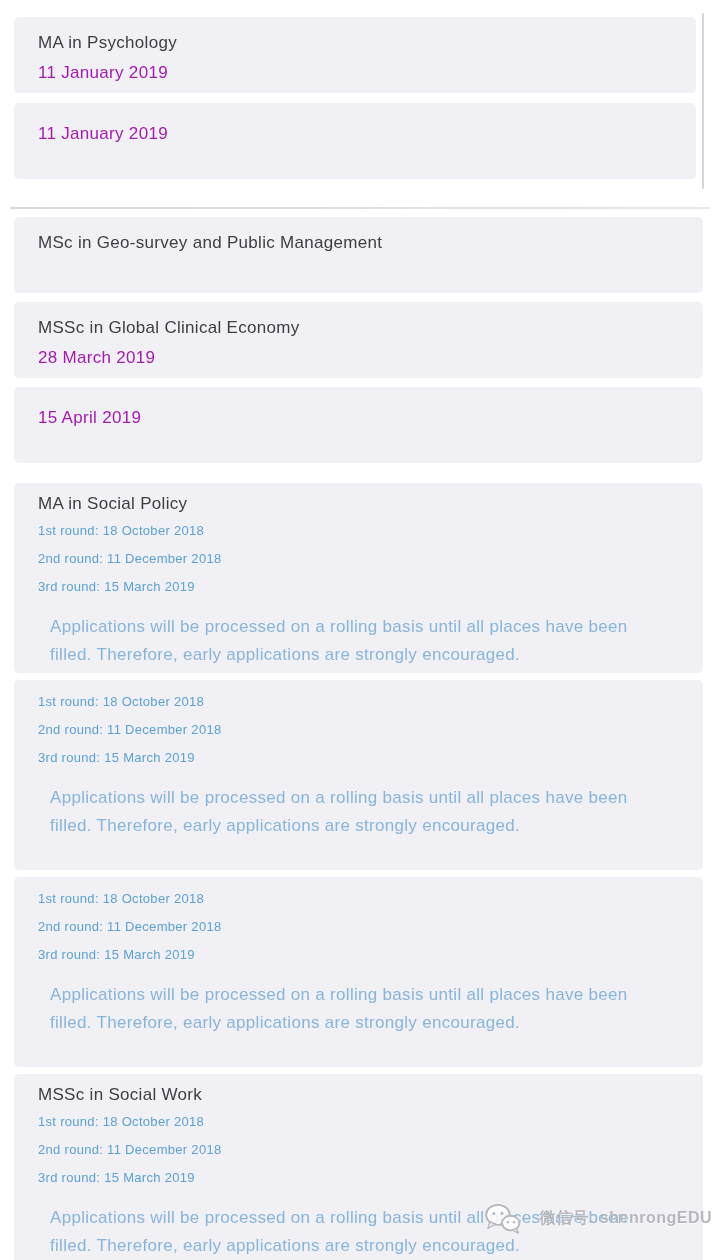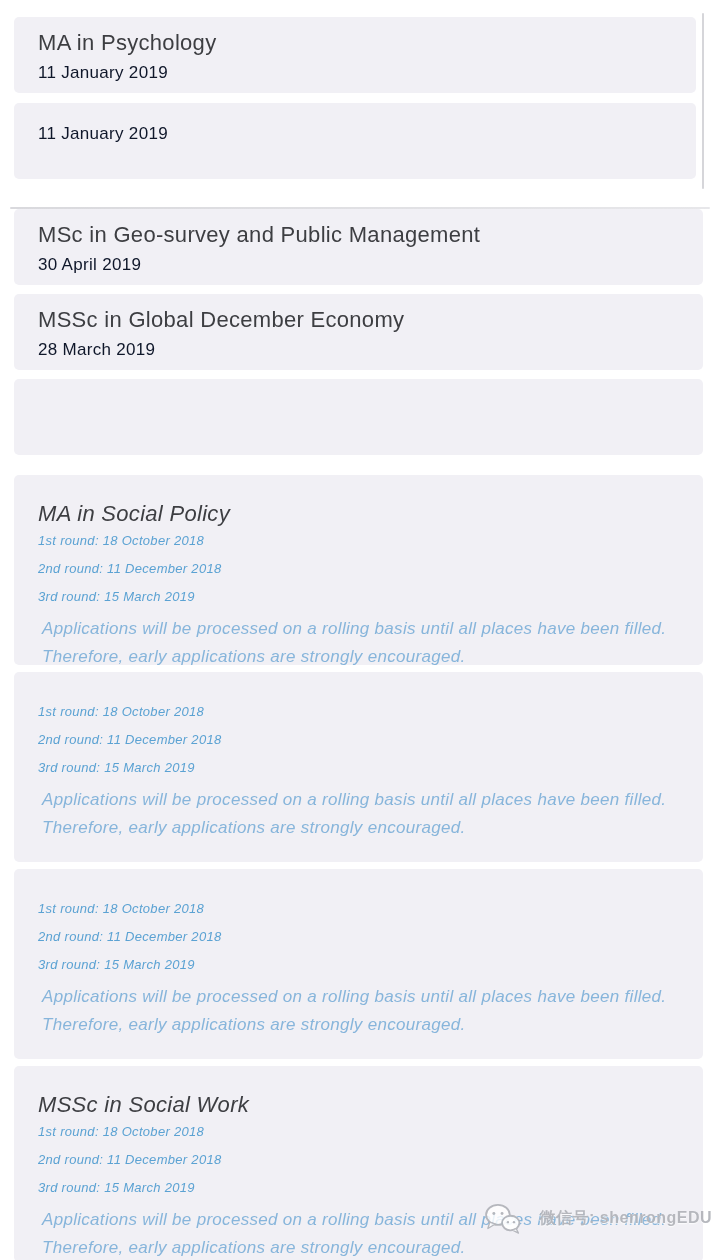--- a/index.html
+++ b/index.html
@@ -18,60 +18,60 @@
   .group-a .card { width: 682px; }
   .group-a .card + .card { margin-top: 10px; }
 
   .divider {
     height: 2px;
     background: linear-gradient(to right, #d9d9dd, #e7e7ea);
     margin: 28px 10px 0 10px;
     border-radius: 1px;
   }
 
-  .group-b { margin-top: 0; }
+  .group-b { margin-top: 8px; }
   .group-b .card + .card { margin-top: 9px; }
   .group-c { margin-top: 20px; }
   .group-c .card + .card { margin-top: 7px; }
 
   .card {
     background: #f1f0f5;
     border-radius: 5px;
     margin-left: 14px;
     width: 689px;
     padding: 0 24px;
   }
   .card.simple { height: 76px; padding-top: 13px; }
-  .card.rounds-card { height: 190px; padding-top: 26px; font-style: italic; }
+  .card.rounds-card { height: 190px; padding-top: 8px; }
   .card.rounds-card.clipped { height: 196px; overflow: hidden; }
 
   .card-title {
-    font-size: 22px;
+    font-size: 17px;
     line-height: 25px;
     color: #3d3e42;
     letter-spacing: 0.3px;
     font-weight: 500;
   }
   .rounds-card .card-title { line-height: 26px; }
 
   .card-date {
     margin-top: 4px;
     font-size: 17px;
     line-height: 27px;
-    color: #0f172a;
+    color: #a21caf;
     letter-spacing: 0.3px;
   }
   .round-line {
     font-size: 13px;
     line-height: 28px;
     color: #5ba2d3;
     letter-spacing: 0.3px;
   }
   .note {
-    margin: 4px;
+    margin: 12px;
     font-size: 17px;
     line-height: 28px;
     color: #87b5db;
     letter-spacing: 0.3px;
     max-width: 630px;
   }
 
   .scroll-line {
     position: absolute;
     left: 702px; top: 13px;
@@ -110,27 +110,27 @@
       <div class="card-date">11 January 2019</div>
     </div>
   </section>
   <div class="scroll-line"></div>
 
   <div class="divider"></div>
 
   <section class="group group-b">
     <div class="card simple">
       <div class="card-title">MSc in Geo-survey and Public Management</div>
-      <div class="card-date">30 April 2019</div>
     </div>
     <div class="card simple">
-      <div class="card-title">MSSc in Global December Economy</div>
+      <div class="card-title">MSSc in Global Clinical Economy</div>
       <div class="card-date">28 March 2019</div>
     </div>
     <div class="card simple">
+      <div class="card-date">15 April 2019</div>
     </div>
   </section>
 
   <section class="group group-c">
     <div class="card rounds-card">
       <div class="card-title">MA in Social Policy</div>
       <div class="round-line">1st round: 18 October 2018</div>
       <div class="round-line">2nd round: 11 December 2018</div>
       <div class="round-line">3rd round: 15 March 2019</div>
       <p class="note">Applications will be processed on a rolling basis until all places have been filled. Therefore, early applications are strongly encouraged.</p>

